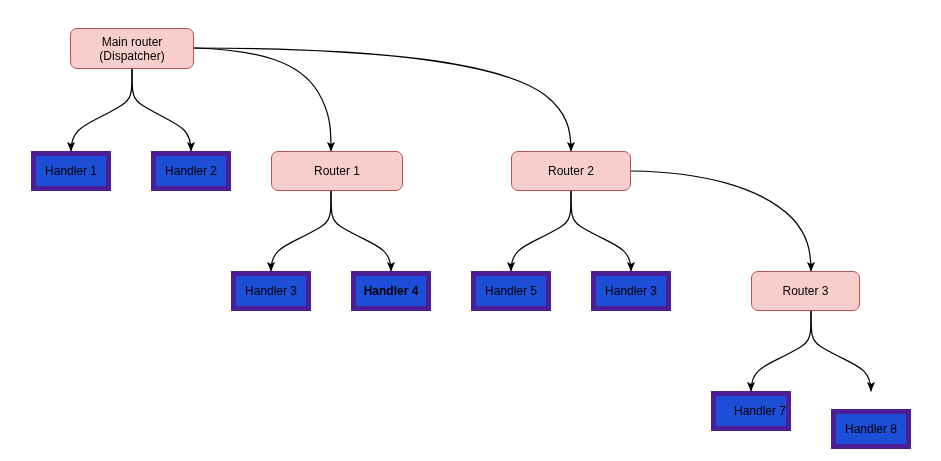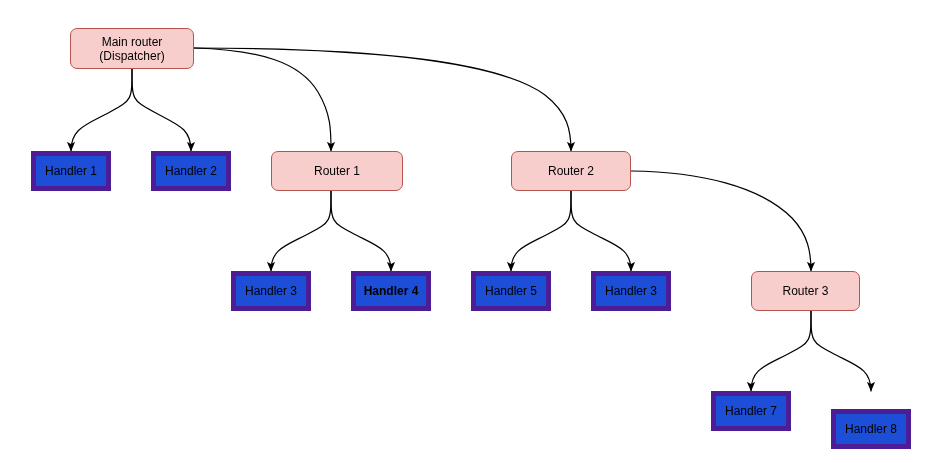--- a/index.html
+++ b/index.html
@@ -85,17 +85,17 @@
 (Dispatcher)</span></div>
       <div class="node node-handler" style="left: 31px; top: 151px; width: 80px; height: 40px;"><span class="node-label">Handler 1</span></div>
       <div class="node node-handler" style="left: 151px; top: 151px; width: 80px; height: 40px;"><span class="node-label">Handler 2</span></div>
       <div class="node node-router" style="left: 271px; top: 151px; width: 132px; height: 40px;"><span class="node-label">Router 1</span></div>
       <div class="node node-router" style="left: 511px; top: 151px; width: 120px; height: 40px;"><span class="node-label">Router 2</span></div>
       <div class="node node-handler" style="left: 231px; top: 271px; width: 80px; height: 40px;"><span class="node-label">Handler 3</span></div>
       <div class="node node-handler" style="left: 351px; top: 271px; width: 80px; height: 40px; font-weight: bold;"><span class="node-label">Handler 4</span></div>
       <div class="node node-handler" style="left: 471px; top: 271px; width: 80px; height: 40px;"><span class="node-label">Handler 5</span></div>
       <div class="node node-handler" style="left: 591px; top: 271px; width: 80px; height: 40px;"><span class="node-label">Handler 3</span></div>
       <div class="node node-router" style="left: 751px; top: 271px; width: 109px; height: 40px;"><span class="node-label">Router 3</span></div>
-      <div class="node node-handler" style="left: 711px; top: 391px; width: 80px; height: 40px;"><span class="node-label">Handler 7</span></div>
+      <div class="node node-handler" style="left: 711px; top: 391px; width: 80px; height: 40px; justify-content: flex-end;"><span class="node-label">Handler 7</span></div>
       <div class="node node-handler" style="left: 831px; top: 409px; width: 80px; height: 40px;"><span class="node-label">Handler 8</span></div>
     </div>
 
 </div>
 
 </body></html>

